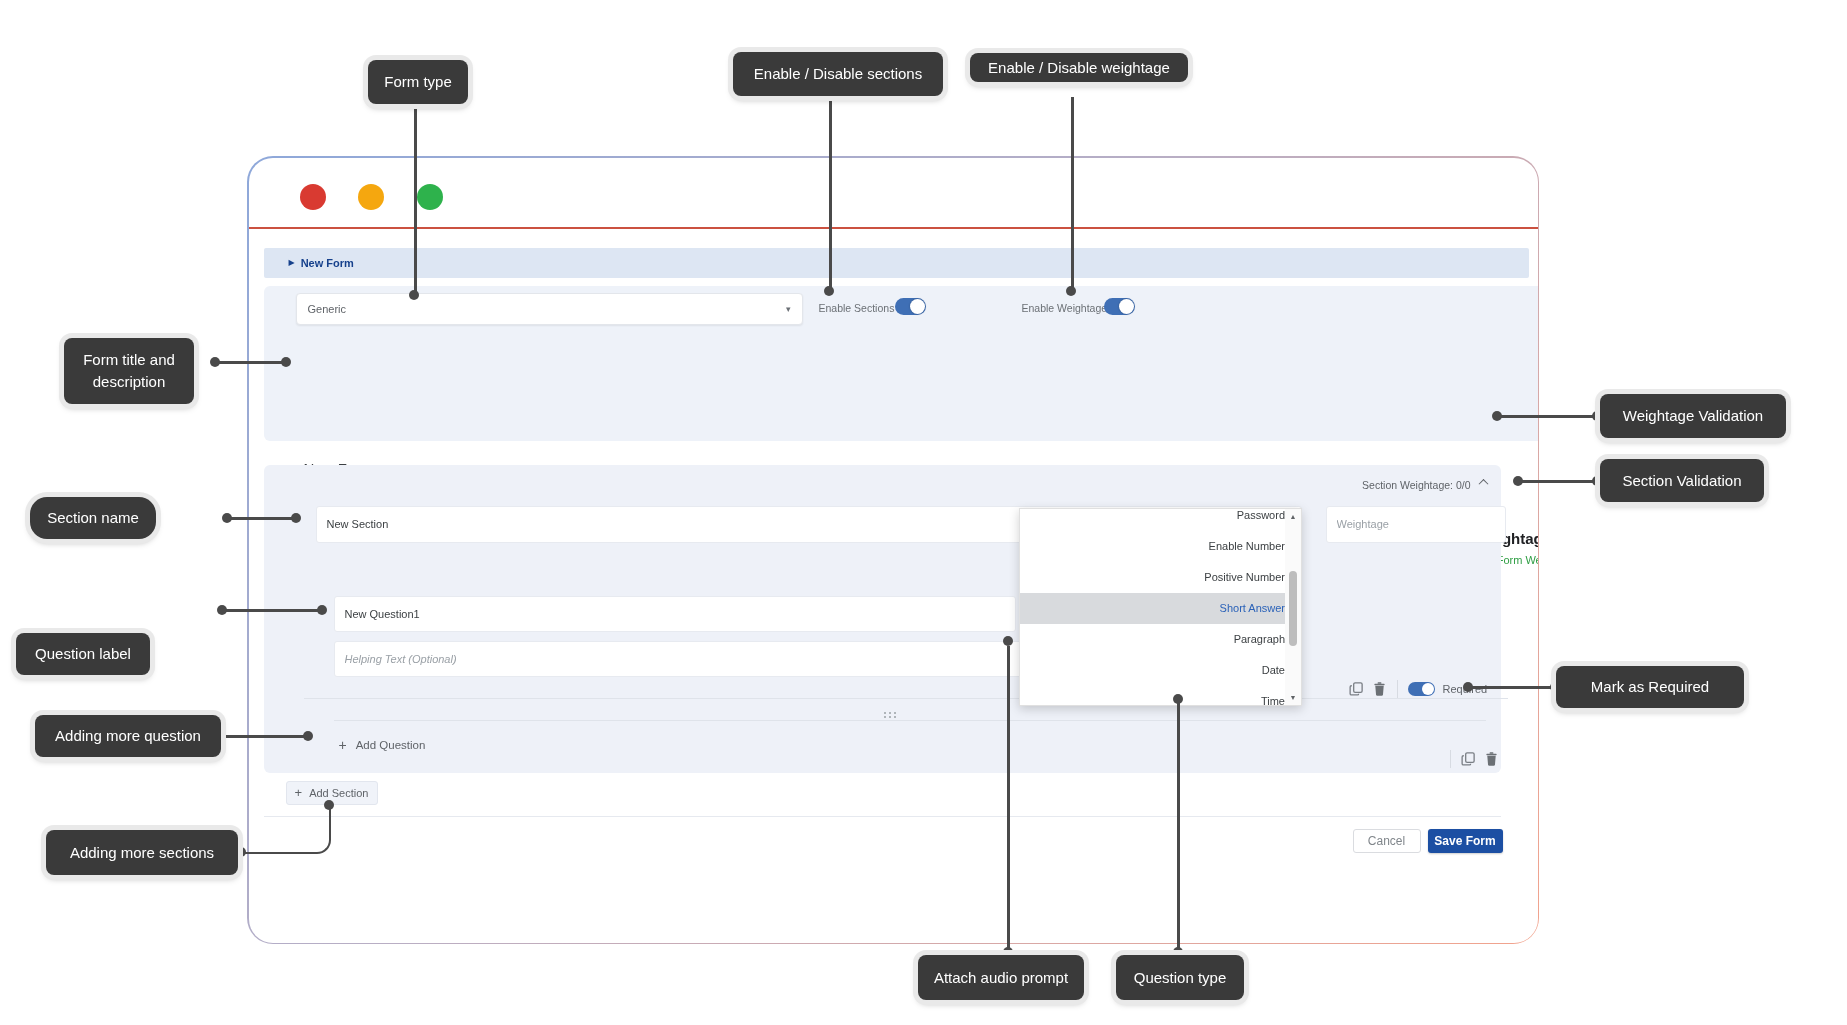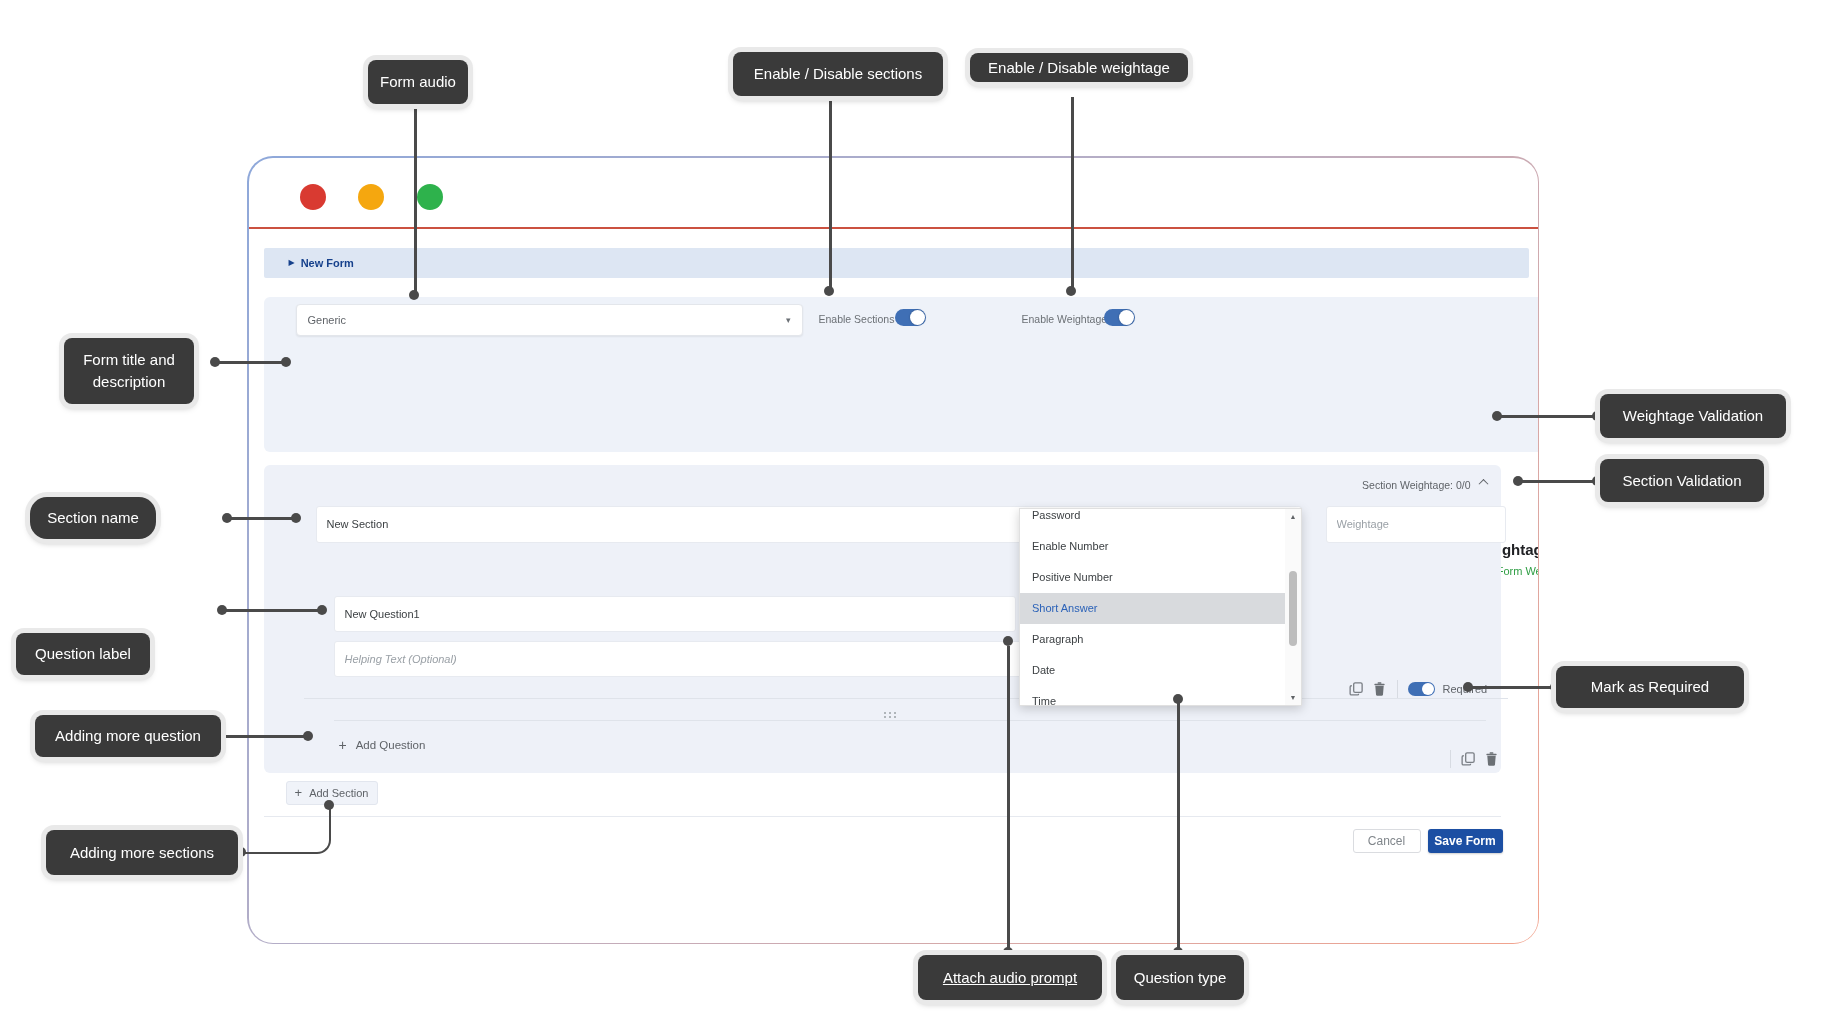--- a/index.html
+++ b/index.html
@@ -13,21 +13,21 @@
   .t-red{left:51px;background:#d93a31;}
   .t-amber{left:109px;background:#f5a70f;}
   .t-green{left:168px;background:#2eb24c;}
   .redline{position:absolute;left:0;top:69px;width:100%;height:2px;background:#cb5140;}
 
   .crumbbar{position:absolute;left:15px;top:90px;width:1265px;height:30px;background:#dde6f3;border-radius:2px;display:flex;align-items:center;}
   .crumb-arrow{font-size:8px;color:#16418c;margin:0 6px 0 25px;}
   .crumb-text{font-size:11px;font-weight:bold;color:#16418c;}
 
   
-  .form-panel{position:absolute;left:15px;top:139px;width:1369px;height:155px;background:#eef2f9;border-radius:6px;}
+  .form-panel{position:absolute;left:15px;top:128px;width:1369px;height:155px;background:#eef2f9;border-radius:6px;}
   .select{position:absolute;left:32px;top:7px;width:505px;height:30px;background:#fff;border:1px solid #e3e6eb;border-radius:4px;
     box-shadow:0 1px 2px rgba(0,0,0,.07);display:flex;align-items:center;}
   .select .val{font-size:11px;color:#5f6368;margin-left:11px;}
   .select .caret{position:absolute;right:11px;font-size:9px;color:#6b7075;}
   .tog-label{position:absolute;font-size:10.5px;color:#6b7075;top:16px;}
   .lbl-sections{left:555px;}
   .lbl-weightage{left:758px;}
   .toggle{position:absolute;border-radius:999px;background:#3f6fb5;}
   .toggle .knob{position:absolute;background:#fff;border-radius:50%;box-shadow:0 0 2px rgba(0,0,0,.3);}
   .tg-big{width:31px;height:17px;top:12px;}
@@ -71,21 +71,21 @@
   .add-section .plus{font-size:13px;margin-right:7px;}
   .foot-divider{position:absolute;left:15px;top:658px;width:1237px;height:1px;background:#e6e9ef;}
   .btn{position:absolute;top:671px;height:24px;border-radius:3px;font-size:12px;display:flex;align-items:center;justify-content:center;box-sizing:border-box;cursor:pointer;}
   .btn-cancel{left:1104px;width:68px;background:#fff;border:1px solid #dadce0;color:#80868b;}
   .btn-save{left:1179px;width:75px;background:#1c4fa3;color:#fff;font-weight:bold;box-shadow:0 1px 2px rgba(0,0,0,.2);}
 
   
   .dropdown{position:absolute;left:1019px;top:508px;width:281px;height:196px;background:#fff;border:1px solid #e0e0e0;
     box-shadow:0 3px 10px rgba(0,0,0,.18);overflow:hidden;z-index:30;}
   .dd-list{position:absolute;left:0;top:-9px;right:16px;}
-  .dd-item{height:31px;line-height:31px;padding-left:12px;font-size:11px;color:#3c4043;cursor:pointer;}
+  .dd-item{height:31px;line-height:31px;padding-left:12px;font-size:11px;color:#3c4043;cursor:pointer;text-align:right;}
   .dd-item.selected{background:#d8dadd;color:#2b62b8;}
   .dd-scroll{position:absolute;right:0;top:0;width:16px;height:100%;background:#fafafa;}
   .dd-arrow{position:absolute;left:0;width:16px;text-align:center;font-size:7px;color:#606366;}
   .dd-arrow.up{top:4px;} .dd-arrow.down{bottom:4px;}
   .dd-thumb{position:absolute;left:4px;top:62px;width:8px;height:75px;background:#bdbdbd;border-radius:4px;}
 
   
   .callout{position:absolute;background:#3a3a3a;color:#fff;font-size:15px;border-radius:8px;
     display:flex;align-items:center;justify-content:center;text-align:center;box-sizing:border-box;padding:4px 12px;
     box-shadow:0 0 0 5px #e9e9e9,0 3px 7px rgba(0,0,0,.35);z-index:40;line-height:1.45;}
@@ -274,27 +274,27 @@
   <div class="dot" style="left:324px;top:800px;"></div>
 
   <div class="vline" style="left:1007px;top:646px;height:310px;"></div>
   <div class="dot" style="left:1003px;top:636px;"></div>
   <div class="dot" style="left:1003px;top:947px;"></div>
 
   <div class="vline" style="left:1177px;top:700px;height:256px;"></div>
   <div class="dot" style="left:1173px;top:694px;"></div>
   <div class="dot" style="left:1173px;top:947px;"></div>
 
-  <div class="callout" style="left:368px;top:60px;width:100px;height:44px;">Form audio</div>
+  <div class="callout" style="left:368px;top:60px;width:100px;height:44px;">Form type</div>
   <div class="callout" style="left:733px;top:52px;width:210px;height:44px;">Enable / Disable sections</div>
   <div class="callout" style="left:970px;top:53px;width:218px;height:29px;">Enable / Disable weightage</div>
   <div class="callout" style="left:64px;top:338px;width:130px;height:66px;">Form title and description</div>
   <div class="callout" style="left:1600px;top:394px;width:186px;height:44px;">Weightage Validation</div>
   <div class="callout" style="left:1600px;top:459px;width:164px;height:43px;">Section Validation</div>
   <div class="callout" style="left:30px;top:497px;width:126px;height:42px;border-radius:17px;">Section name</div>
   <div class="callout" style="left:16px;top:589px;width:134px;height:42px;margin-top:44px;">Question label</div>
   <div class="callout" style="left:1556px;top:666px;width:188px;height:42px;">Mark as Required</div>
   <div class="callout" style="left:35px;top:715px;width:186px;height:42px;">Adding more question</div>
   <div class="callout" style="left:46px;top:830px;width:192px;height:45px;">Adding more sections</div>
-  <div class="callout" style="left:918px;top:955px;width:184px;height:45px;text-decoration:underline;">Attach audio prompt</div>
+  <div class="callout" style="left:918px;top:955px;width:166px;height:45px;">Attach audio prompt</div>
   <div class="callout" style="left:1116px;top:955px;width:128px;height:45px;">Question type</div>
 
 </div>
 
 </body></html>

